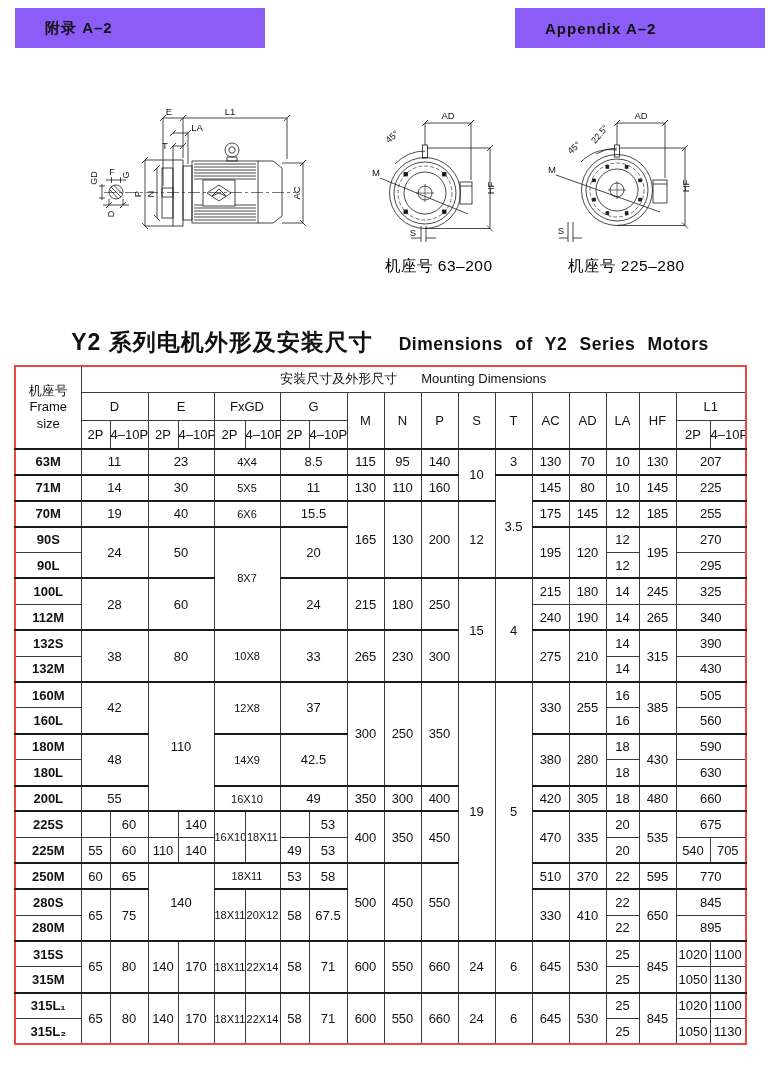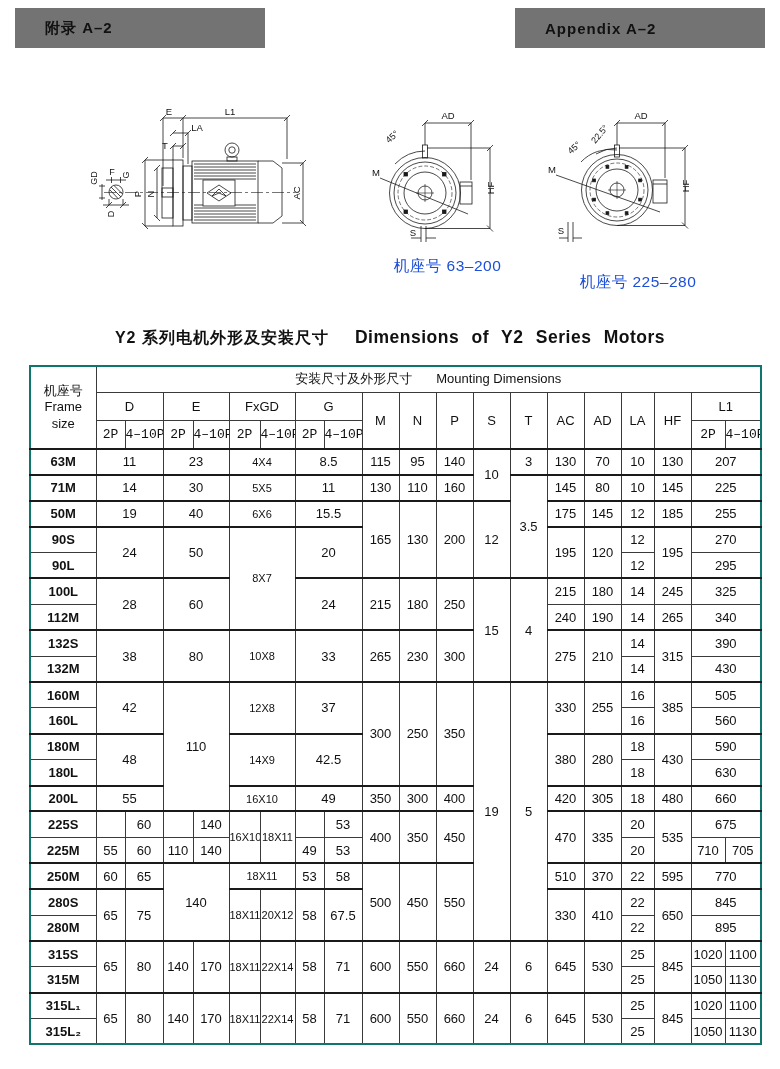--- a/index.html
+++ b/index.html
@@ -2,63 +2,63 @@
 <html><head>
 <meta charset="utf-8">
 <style>
   html,body{margin:0;padding:0;}
   body{
     width:780px;height:1069px;position:relative;background:#ffffff;
     font-family:"Liberation Sans","DejaVu Sans",sans-serif;color:#111;
     overflow:hidden;
   }
   .tag-bar{
-    position:absolute;top:8px;height:40px;width:250px;background:#737373;
+    position:absolute;top:8px;height:40px;width:250px;background:#8b5cf6;
     display:flex;align-items:center;box-sizing:border-box;padding-left:30px;
     font-weight:bold;font-size:15px;letter-spacing:1px;color:#111;
   }
   #tag-left{left:15px;}
   #tag-right{left:515px;}
 
   
   .drawing{position:absolute;}
   .drawing svg{display:block;}
   .dwg-caption{
-    position:absolute;font-size:15.5px;color:#1d4ed8;text-align:center;
+    position:absolute;font-size:15.5px;color:#000000;text-align:left;
     letter-spacing:0.5px;
   }
   text{font-family:"Liberation Sans","DejaVu Sans",sans-serif;fill:#111;}
 
   
   #title{
     position:absolute;top:327px;left:0;width:100%;text-align:center;
     font-weight:bold;white-space:nowrap;
   }
-  #title .cn{font-size:16px;letter-spacing:1px;}
+  #title .cn{font-size:23px;letter-spacing:1px;}
   #title .en{font-size:17.5px;margin-left:26px;word-spacing:7px;letter-spacing:0.5px;text-align:center;}
 
   
   #dim-table{
-    position:absolute;left:29px;top:365px;width:728px;
+    position:absolute;left:14px;top:365px;width:728px;
     border-collapse:collapse;table-layout:fixed;
-    border:2px solid #0f766e;
+    border:2px solid #ef4444;
   }
   #dim-table th,#dim-table td{
     border:1px solid #3a3a3a;text-align:center;vertical-align:middle;
     padding:0;font-size:13px;white-space:nowrap;overflow:hidden;
   }
   #dim-table thead tr:nth-child(1){height:26px;}
   #dim-table thead tr:nth-child(2){height:28px;}
   #dim-table thead tr:nth-child(3){height:29px;}
   #dim-table tbody tr{height:25.9px;}
   #dim-table th{font-weight:normal;}
   th.frame-h{font-weight:bold;line-height:1.25;font-size:13px;}
   th.mount{font-weight:bold;}
   th.mount .gap{margin-left:24px;}
-  th.sub{font-size:12px;font-family:Liberation Mono, monospace;}
+  th.sub{font-size:12px;}
   #dim-table td.frame{font-weight:bold;margin-left:16px;}
   #dim-table td.kw{font-size:11px;}
   #dim-table tbody tr.hb td{border-top:2px solid #1a1a1a;}
 </style>
 </head>
 <body>
 
 <div class="tag-bar" id="tag-left">附录 A–2</div>
 <div class="tag-bar" id="tag-right">Appendix A–2</div>
 
@@ -252,21 +252,21 @@
       <line x1="142" y1="122.5" x2="148" y2="128.5"></line>
   <text transform="rotate(-90 149 86)" x="149" y="86" font-size="9.5" text-anchor="middle" stroke="none">HF</text>
 
   <line x1="28" y1="122" x2="28" y2="142"></line>
       <line x1="33" y1="122" x2="33" y2="142"></line>
   <line x1="19" y1="138" x2="28" y2="138"></line>
       <line x1="33" y1="138" x2="42" y2="138"></line>
   <text x="24" y="134" font-size="9.5" text-anchor="end" stroke="none">S</text>
 </svg>
 </div>
-<div class="dwg-caption" style="left:568px;top:272px;width:140px;">机座号 225–280</div>
+<div class="dwg-caption" style="left:568px;top:256px;width:140px;">机座号 225–280</div>
 
 <div id="title">
   <span class="cn">Y2 系列电机外形及安装尺寸</span><span class="en">Dimensions of Y2 Series Motors</span>
 </div>
 
 <table id="dim-table">
   <colgroup>
     <col style="width:66px">
       <col style="width:29px">
       <col style="width:38px">
@@ -356,21 +356,21 @@
         <td>110</td>
         <td>160</td>
         <td rowspan="4">3.5</td>
         <td>145</td>
         <td>80</td>
         <td>10</td>
         <td>145</td>
         <td colspan="2">225</td>
       </tr>
       <tr class="hb">
-        <td class="frame">50M</td>
+        <td class="frame">70M</td>
         <td colspan="2">19</td>
         <td colspan="2">40</td>
         <td colspan="2" class="kw">6X6</td>
         <td colspan="2">15.5</td>
         <td rowspan="3">165</td>
         <td rowspan="3">130</td>
         <td rowspan="3">200</td>
         <td rowspan="3">12</td>
         <td>175</td>
         <td>145</td>
@@ -512,21 +512,21 @@
       </tr>
       <tr>
         <td class="frame">225M</td>
         <td>55</td>
         <td>60</td>
         <td>110</td>
         <td>140</td>
         <td>49</td>
         <td>53</td>
         <td>20</td>
-        <td>710</td>
+        <td>540</td>
         <td>705</td>
       </tr>
       <tr class="hb">
         <td class="frame">250M</td>
         <td>60</td>
         <td>65</td>
         <td rowspan="3" colspan="2">140</td>
         <td colspan="2" class="kw">18X11</td>
         <td>53</td>
         <td>58</td>

